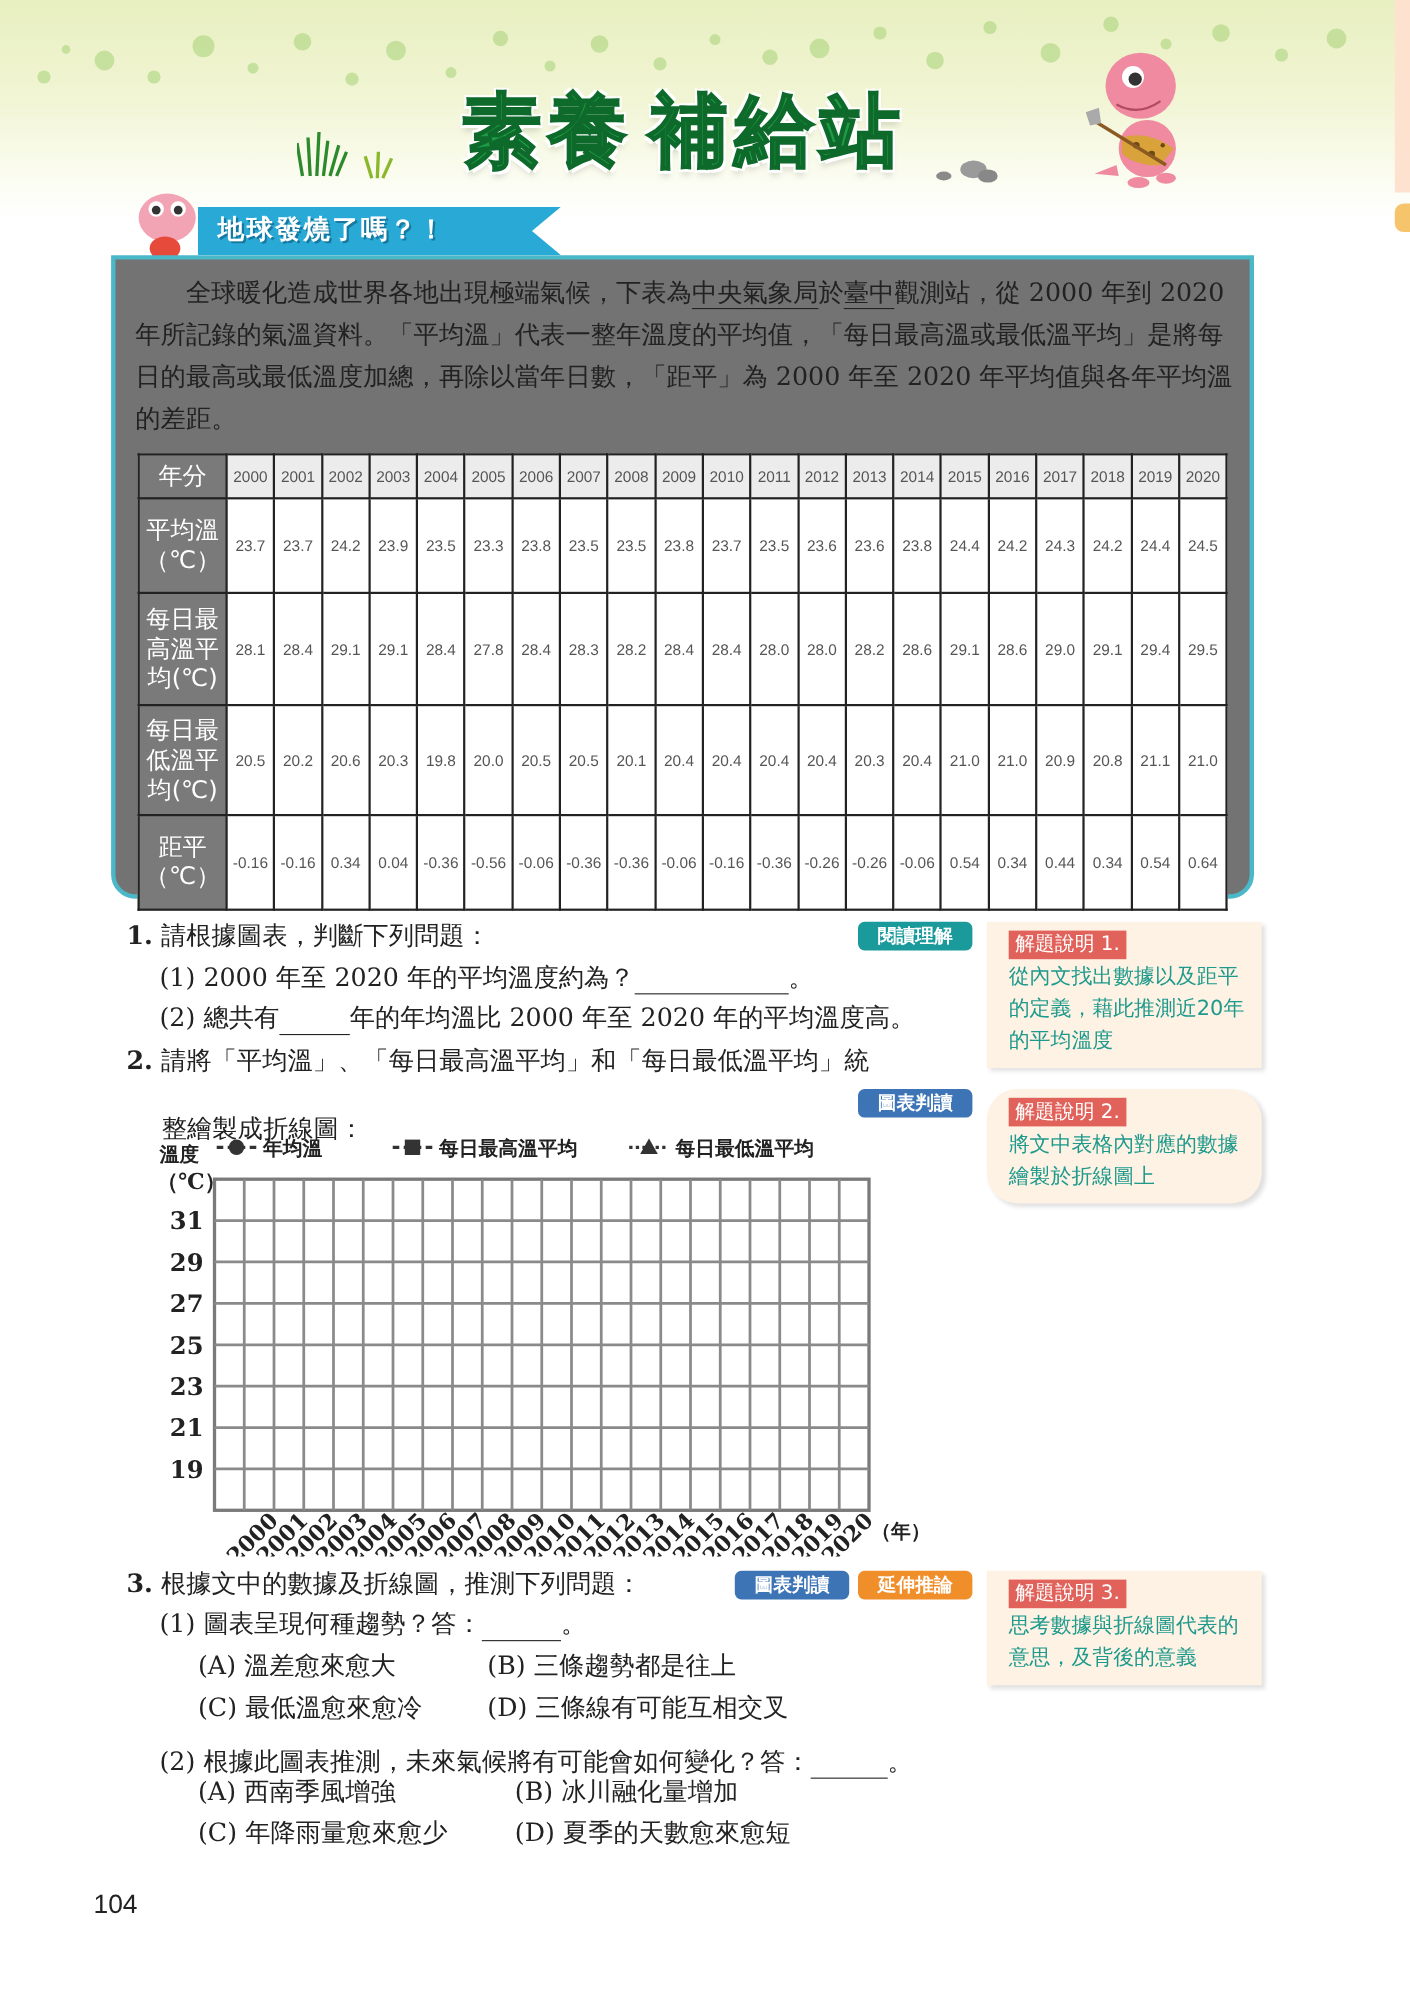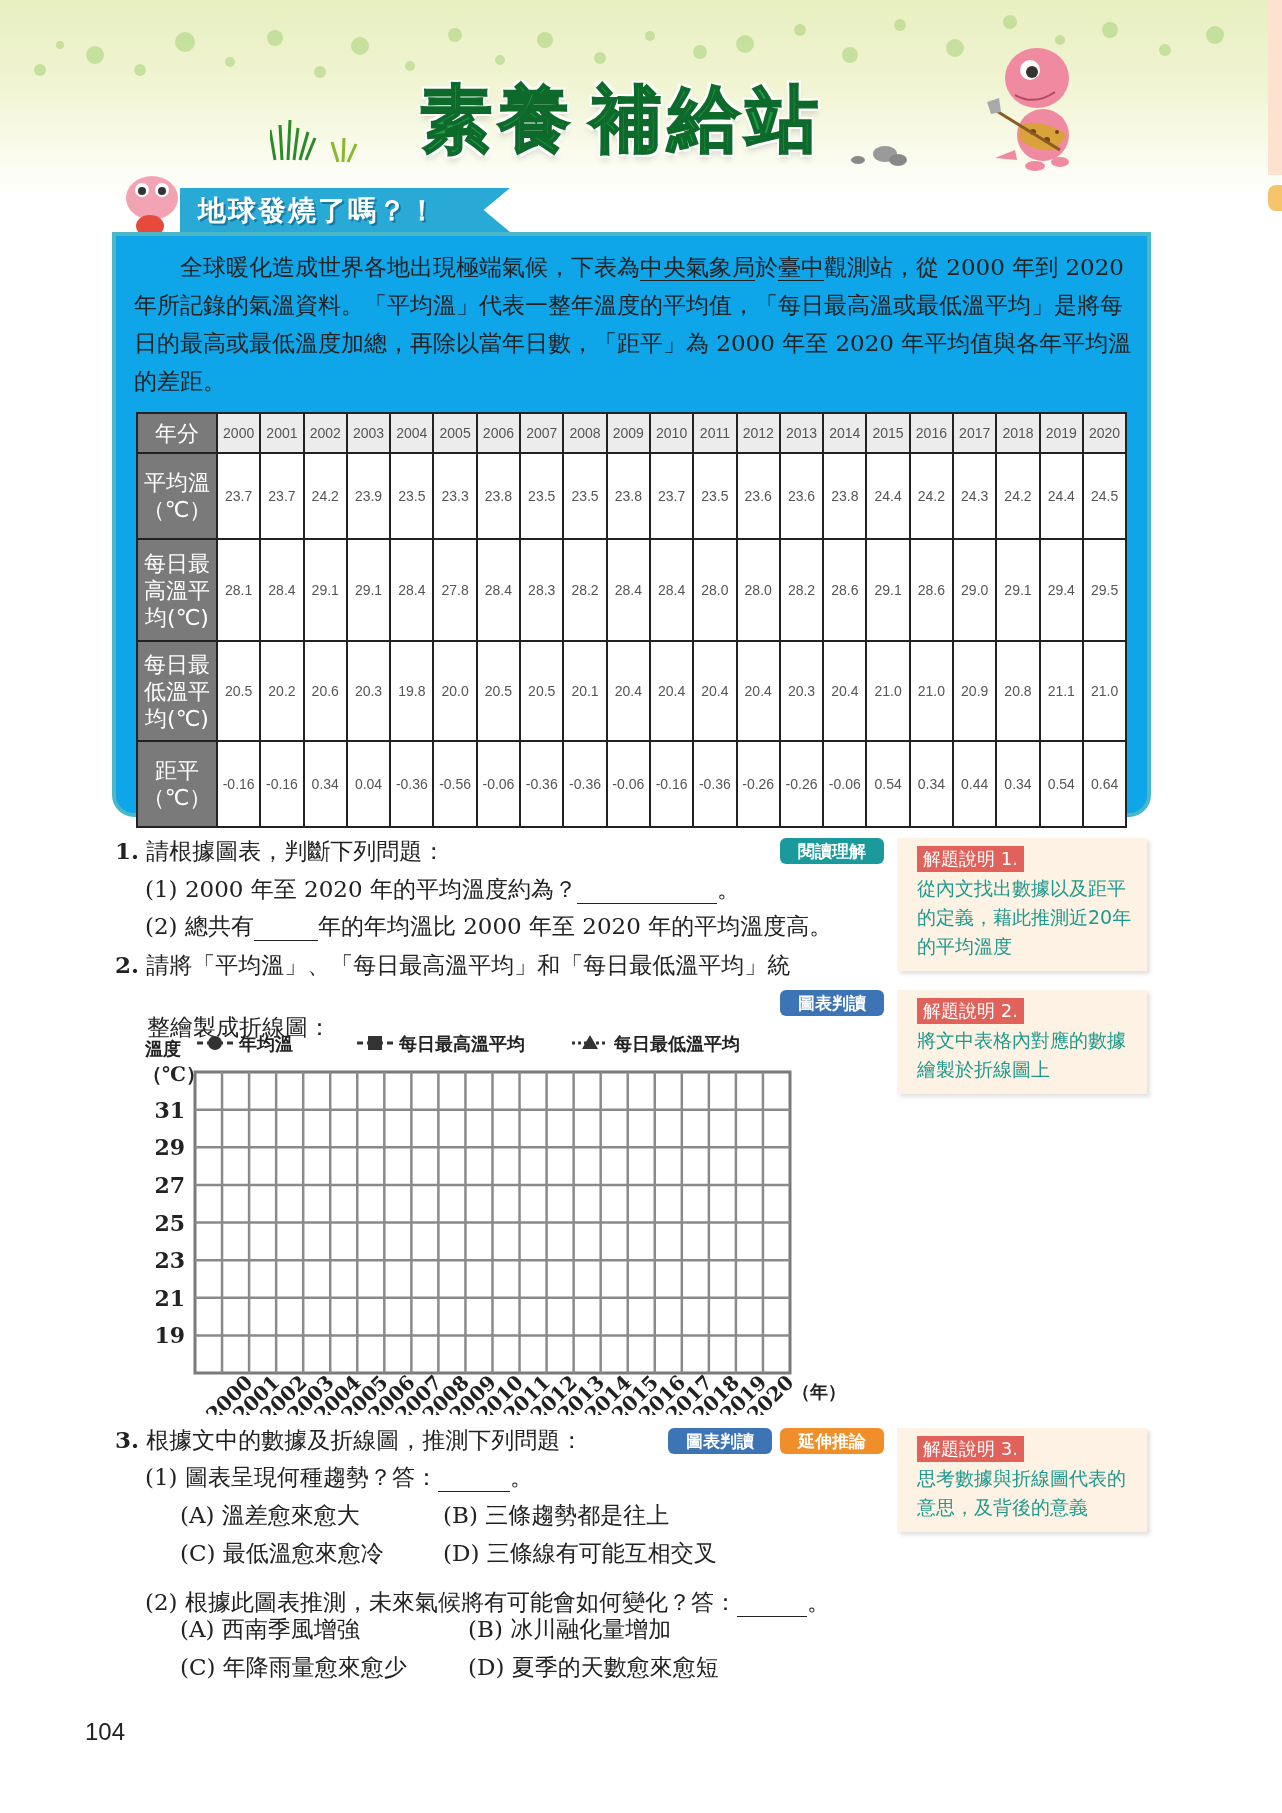--- a/index.html
+++ b/index.html
@@ -17,23 +17,23 @@
     -webkit-text-stroke: 2px #0e6a2b; text-shadow: 0 0 0 #fff, 3px 3px 0 #fff, -3px -3px 0 #fff, 3px -3px 0 #fff, -3px 3px 0 #fff, 0 6px 6px rgba(0,0,0,0.15); }
   .banner-title .gap { width: 8px; }
 
   .grass { position: absolute; left: 270px; top: 120px; }
   .stones { position: absolute; left: 850px; top: 140px; }
   .dino { position: absolute; left: 975px; top: 40px; }
 
   .section-mascot { position: absolute; left: 120px; top: 170px; }
   .section-tab { position: absolute; left: 180px; top: 188px; width: 330px; height: 44px; background: #29a9d6;
     clip-path: polygon(0 0, 100% 0, 92% 50%, 100% 100%, 0 100%); }
-  .section-tab span { position: absolute; left: 18px; top: 4px; font-family: "DejaVu Sans", sans-serif; font-weight: 900; font-size: 28px; color: #fff; letter-spacing: 2px; text-shadow: 2px 2px 0 #1779a0; }
-
-  .panel { position: absolute; left: 112px; top: 232px; width: 1039px; height: 585px; background: #0ea5e9;
+  .section-tab span { position: absolute; left: 18px; top: 4px; font-family: "DejaVu Sans", sans-serif; font-weight: 900; font-size: 24px; color: #fff; letter-spacing: 2px; text-shadow: 2px 2px 0 #1779a0; }
+
+  .panel { position: absolute; left: 101px; top: 232px; width: 1039px; height: 585px; background: #737373;
     border: 4px solid #4ab8c8; border-radius: 0 0 22px 22px; }
   .intro { position: absolute; left: 18px; top: 12px; width: 1000px; font-size: 23px; line-height: 38px; color: #222; text-indent: 46px; }
   .intro u { text-decoration: none; border-bottom: 1.5px solid #222; }
 
   table.data { position: absolute; left: 20px; top: 176px; border-collapse: collapse; background: #fff; }
   table.data td, table.data th { border: 2.5px solid #222; text-align: center; font-family: "Liberation Sans", sans-serif; font-size: 14px; color: #555; font-weight: normal; }
   table.data th.rowhead { background: #7a7a7a; color: #fff; font-family: "DejaVu Sans", sans-serif; font-size: 22px; width: 80px; line-height: 27px; padding: 0 3px; }
   table.data tr.years td { background: #ececec; height: 40px; width: 43.3px; }
   table.data tr.r1 td { height: 86px; }
   table.data tr.r2 td { height: 102px; }
@@ -301,21 +301,21 @@
 </div>
 <div class="q" style="left:147px; top:1012px;">
   <span>整繪製成折線圖：</span>
 </div>
 <div class="tag blue" style="left:780px; top:990px;">圖表判讀</div>
 
 <div class="hint" style="top:838px;">
   <div class="hint-head">解題說明 1.</div>
   <div class="hint-body">從內文找出數據以及距平的定義，藉此推測近20年的平均溫度</div>
 </div>
-<div class="hint" style="top:990px;">
+<div class="hint" style="top:990px;border-radius:28px;">
   <div class="hint-head">解題說明 2.</div>
   <div class="hint-body">將文中表格內對應的數據繪製於折線圖上</div>
 </div>
 <div class="hint" style="top:1428px;">
   <div class="hint-head">解題說明 3.</div>
   <div class="hint-body">思考數據與折線圖代表的意思，及背後的意義</div>
 </div>
 
 <svg class="chart" id="chart" width="720" height="390">
     <rect x="65" y="47" width="595" height="301" fill="#fff" stroke="#7a7a7a" stroke-width="3"></rect>

